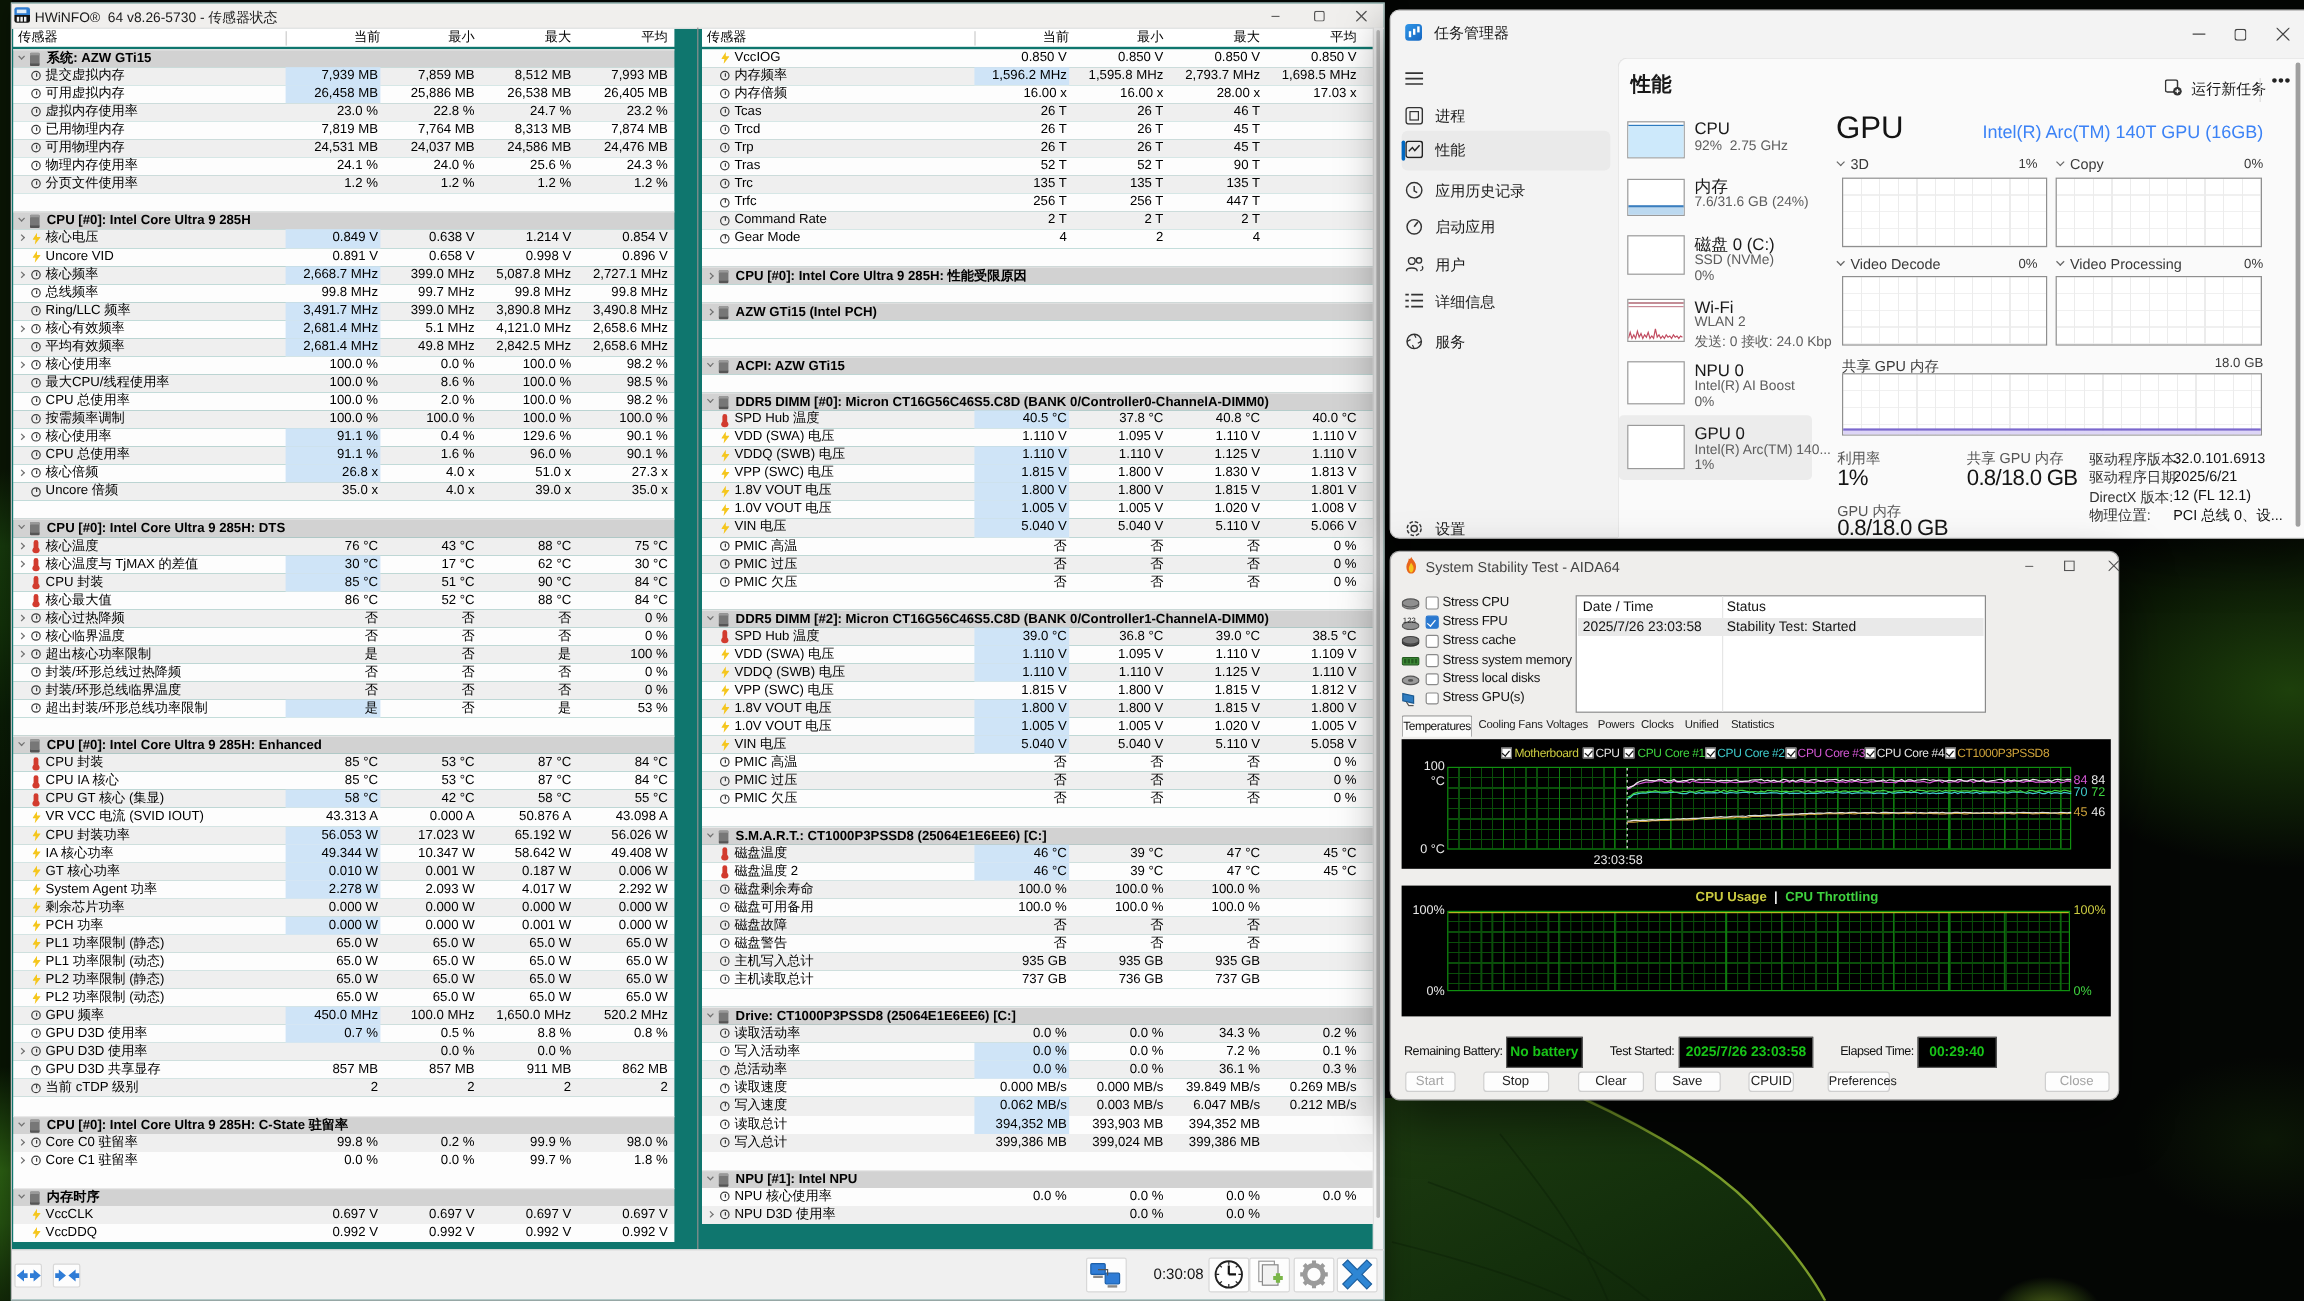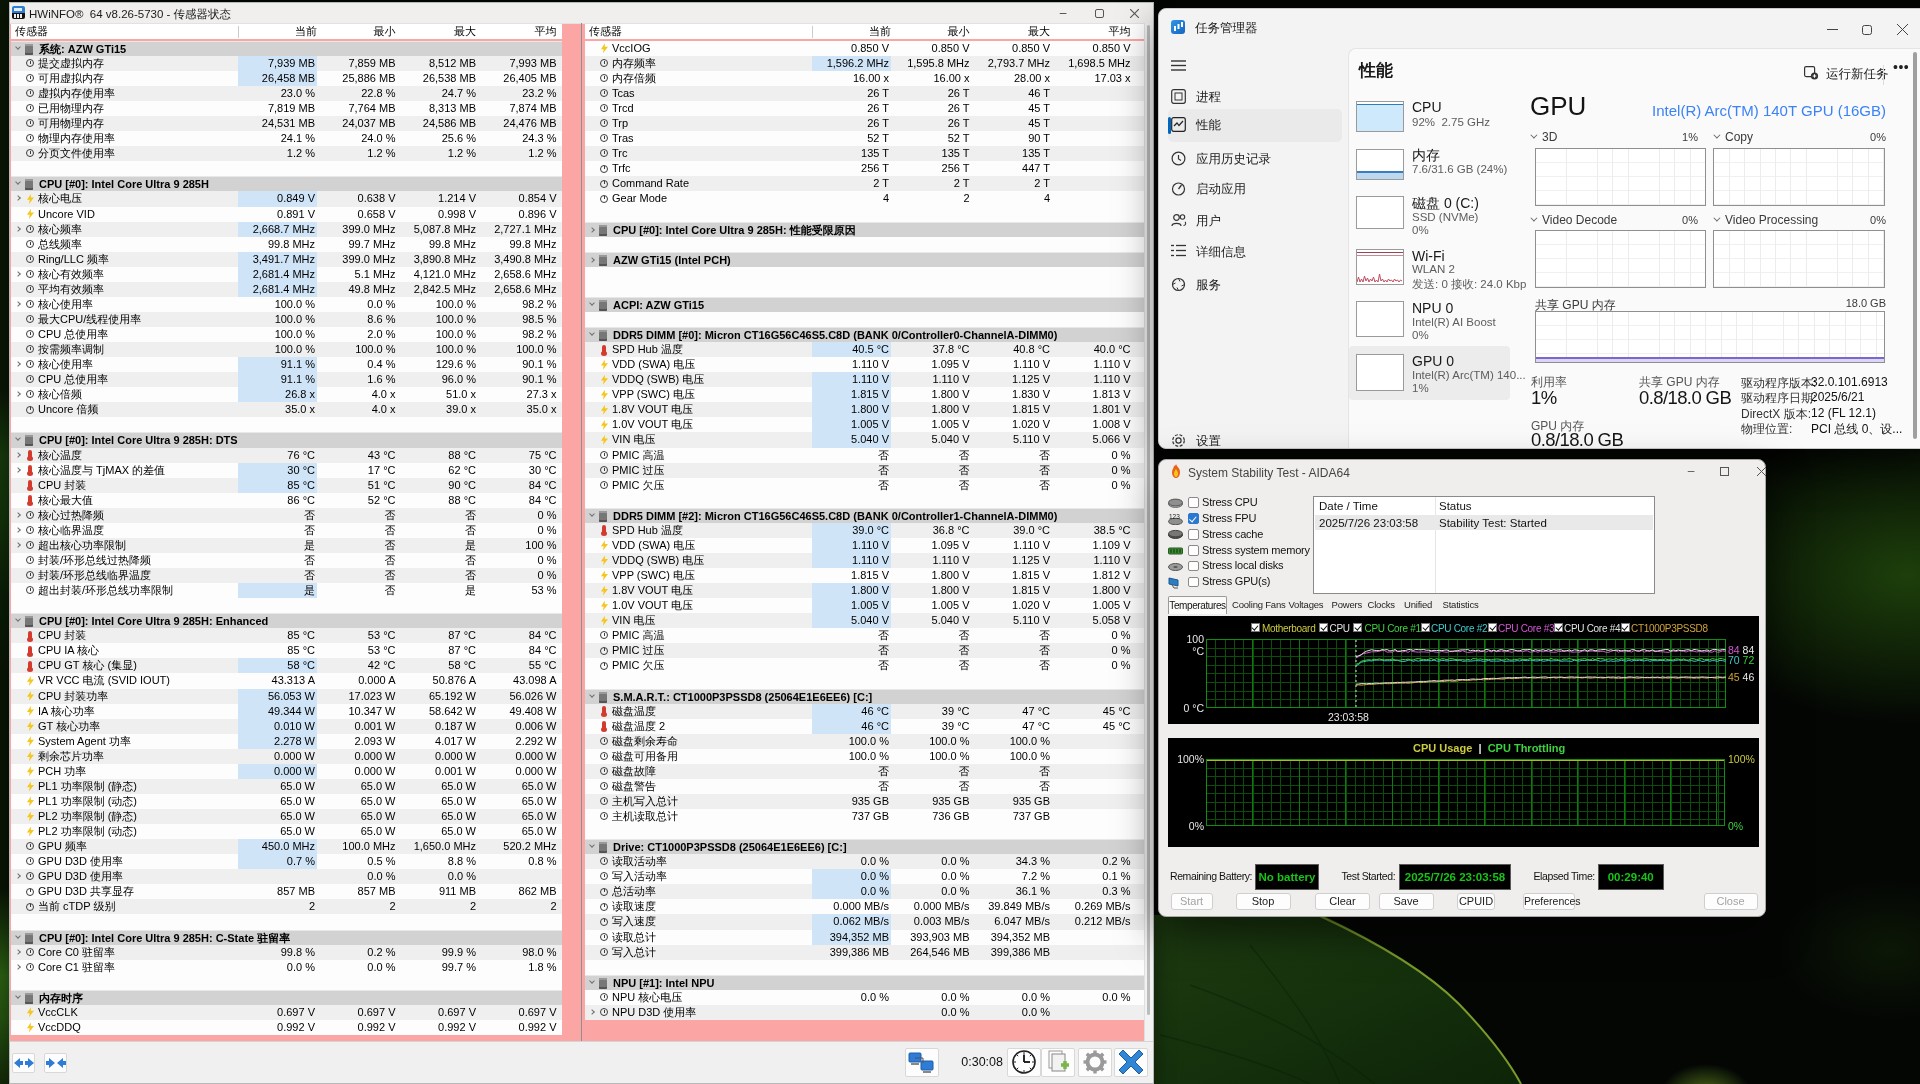--- a/index.html
+++ b/index.html
@@ -6,21 +6,21 @@
 
 #desk{position:absolute;inset:0;background:
  radial-gradient(300px 190px at 1908px 575px, rgba(32,70,12,.9), rgba(20,46,8,.45) 55%, transparent 78%),
  radial-gradient(160px 100px at 1890px 950px, rgba(26,56,10,.35), transparent 70%),
  radial-gradient(60px 40px at 1706px 1094px, rgba(110,140,34,.75), rgba(60,90,20,.35) 55%, transparent 75%),
  radial-gradient(380px 300px at 1210px 1140px, rgba(26,54,13,.8), rgba(16,34,8,.4) 60%, transparent 80%),
  #040604}
 #leaf{position:absolute;left:1150px;top:915px;width:420px;height:169px}
 #lstrip{position:absolute;left:0;top:0;width:10px;height:1084px;background:linear-gradient(to bottom,#0a1505 0%,#0a1505 36%,#16380c 42%,#123009 48%,#0a1c06 55%,#081404 62%,#081404 82%,#2a5c12 90%,#245010 94%,#122808 100%)}
 
-#hw{position:absolute;left:9px;top:2px;width:1145px;height:1082px;background:#fca5a5;border:1px solid #b9b9b9;border-radius:0;box-shadow:2px 4px 18px rgba(0,0,0,.4)}
+#hw{position:absolute;left:9px;top:2px;width:1145px;height:1082px;background:#0f766e;border:1px solid #b9b9b9;border-radius:0;box-shadow:2px 4px 18px rgba(0,0,0,.4)}
 #hwtitle{position:absolute;left:0;top:0;width:100%;height:21px;background:#f0efed;border-bottom:1px solid #e2e2e2}
 #hwtitle .t{position:absolute;left:19px;top:4px;font-size:11.5px;color:#1a1a1a}
 #hwlogo{position:absolute;left:2px;top:3px;width:13px;height:13px;border-radius:2px;background:linear-gradient(to bottom,#2f7dd1 0 52%,#111 52% 100%);overflow:hidden}
 #hwlogo:before{content:"";position:absolute;left:2px;top:8px;width:2px;height:4px;background:#eee;box-shadow:3px 0 0 #eee,6px 0 0 #eee}
 #hwlogo:after{content:"";position:absolute;left:2px;top:2px;width:8px;height:3px;background:rgba(255,255,255,.85)}
 .wbtn{position:absolute;top:0;width:30px;height:21px;color:#444;font-size:12px;text-align:center;line-height:20px}
 
 .panel{position:absolute;top:20.5px;font-size:11px;color:#000}
 .row{position:relative;height:15.07px;line-height:15.07px;background:#fdfdfd;white-space:nowrap}
 .row.odd{background:#efefef}
@@ -1039,33 +1039,33 @@
         <span class="lab">读取总计</span>
         <span class="vc hl"><span class="vt">394,352 MB</span></span>
         <span class="v v2">393,903 MB</span>
         <span class="v v3">394,352 MB</span>
         <span class="v v4"></span>
       </div>
 <div class="row odd">
         <i class="ic"></i>
         <span class="lab">写入总计</span>
         <span class="vc"><span class="vt">399,386 MB</span></span>
-        <span class="v v2">264,546 MB</span>
+        <span class="v v2">399,024 MB</span>
         <span class="v v3">399,386 MB</span>
         <span class="v v4"></span>
       </div>
 <div class="row"></div>
 <div class="row sec">
         <i class="chs"></i>
         <i class="blk"></i>
         <b>NPU [#1]: Intel NPU</b>
       </div>
 <div class="row">
         <i class="ic"></i>
-        <span class="lab">NPU 核心电压</span>
+        <span class="lab">NPU 核心使用率</span>
         <span class="vc"><span class="vt">0.0 %</span></span>
         <span class="v v2">0.0 %</span>
         <span class="v v3">0.0 %</span>
         <span class="v v4">0.0 %</span>
       </div>
 <div class="row odd">
         <i class="chr a"></i>
         <i class="ic"></i>
         <span class="lab">NPU D3D 使用率</span>
         <span class="vc"><span class="vt"></span></span>

